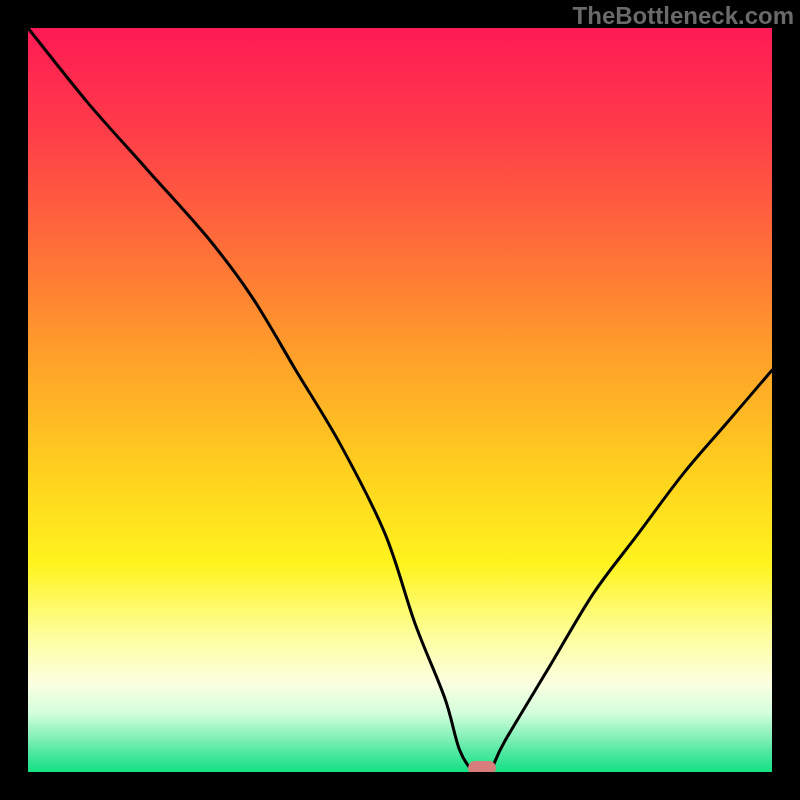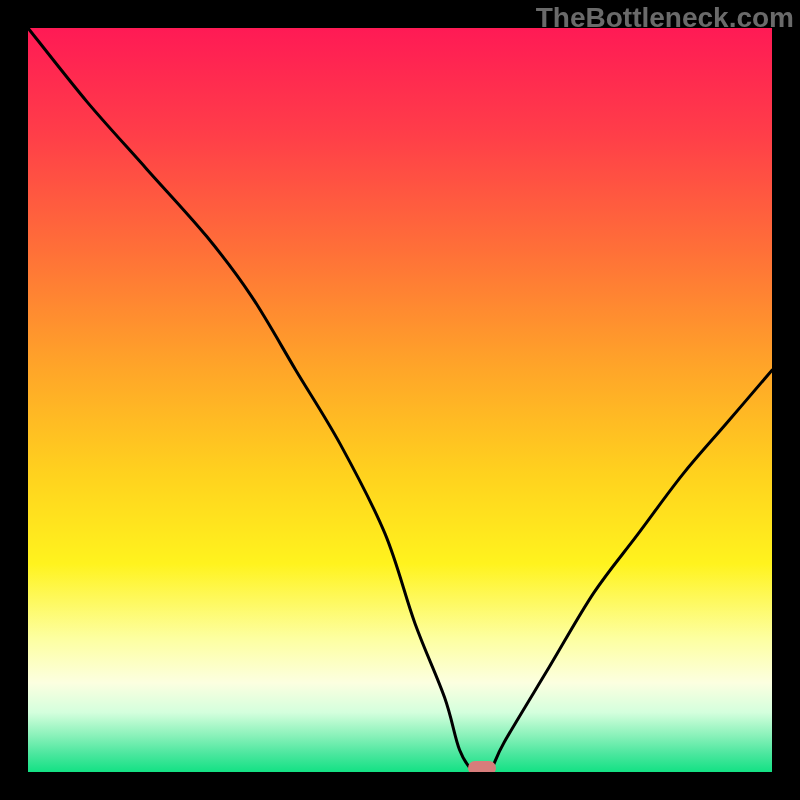--- a/index.html
+++ b/index.html
@@ -9,21 +9,21 @@
     height: 800px;
     background: #000;
     position: relative;
     overflow: hidden;
   }
   .watermark {
     position: absolute;
     top: 2px;
     right: 6px;
     font-family: Arial, Helvetica, sans-serif;
-    font-size: 28px;
+    font-size: 24px;
     font-weight: bold;
     color: #6a6a6a;
     z-index: 10;
     letter-spacing: 0px;
   }
   .plot-area {
     position: absolute;
     left: 28px;
     top: 28px;
     width: 744px;

